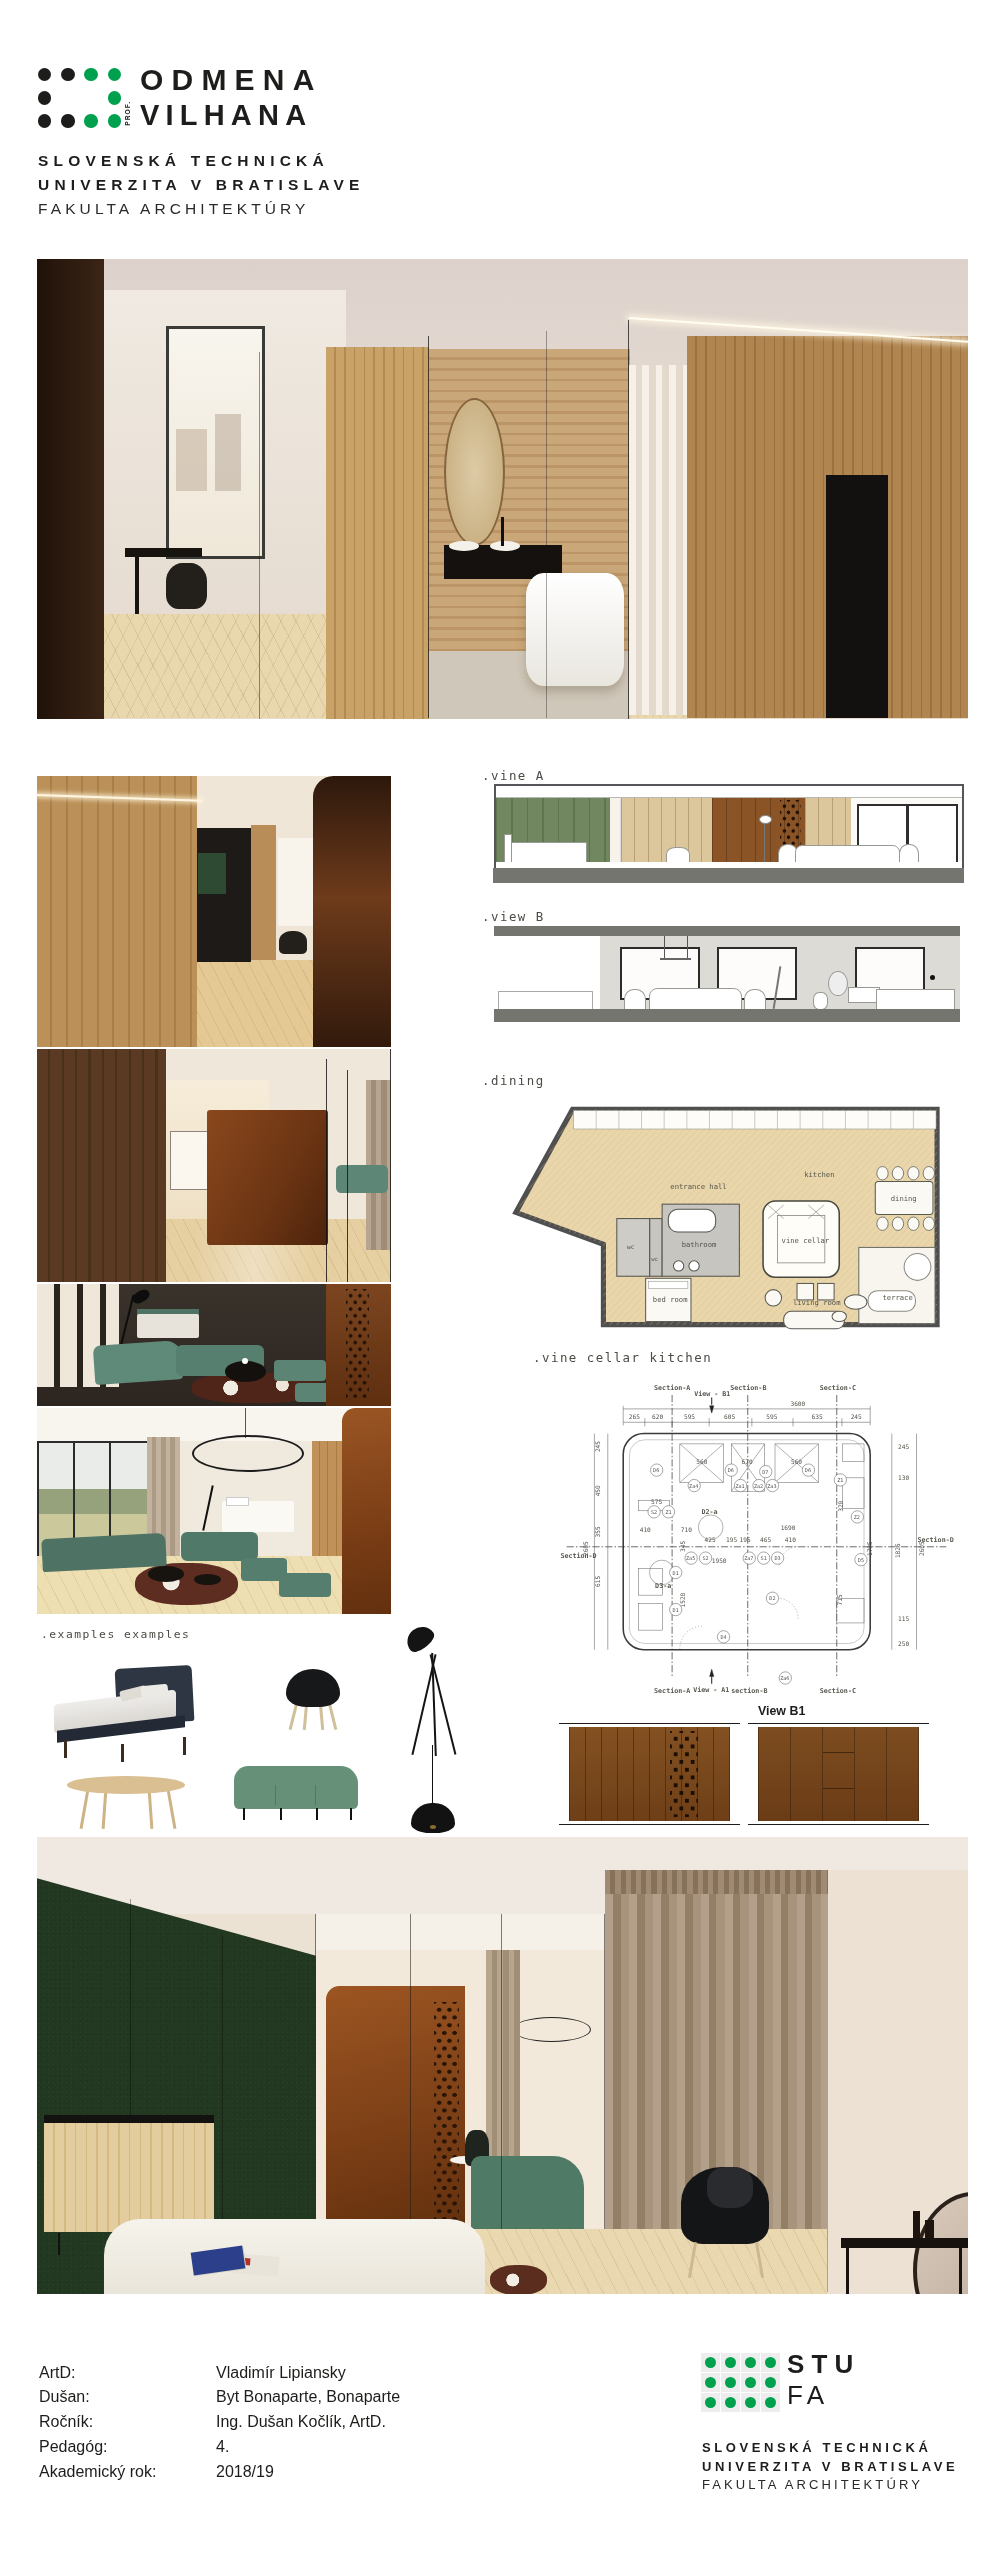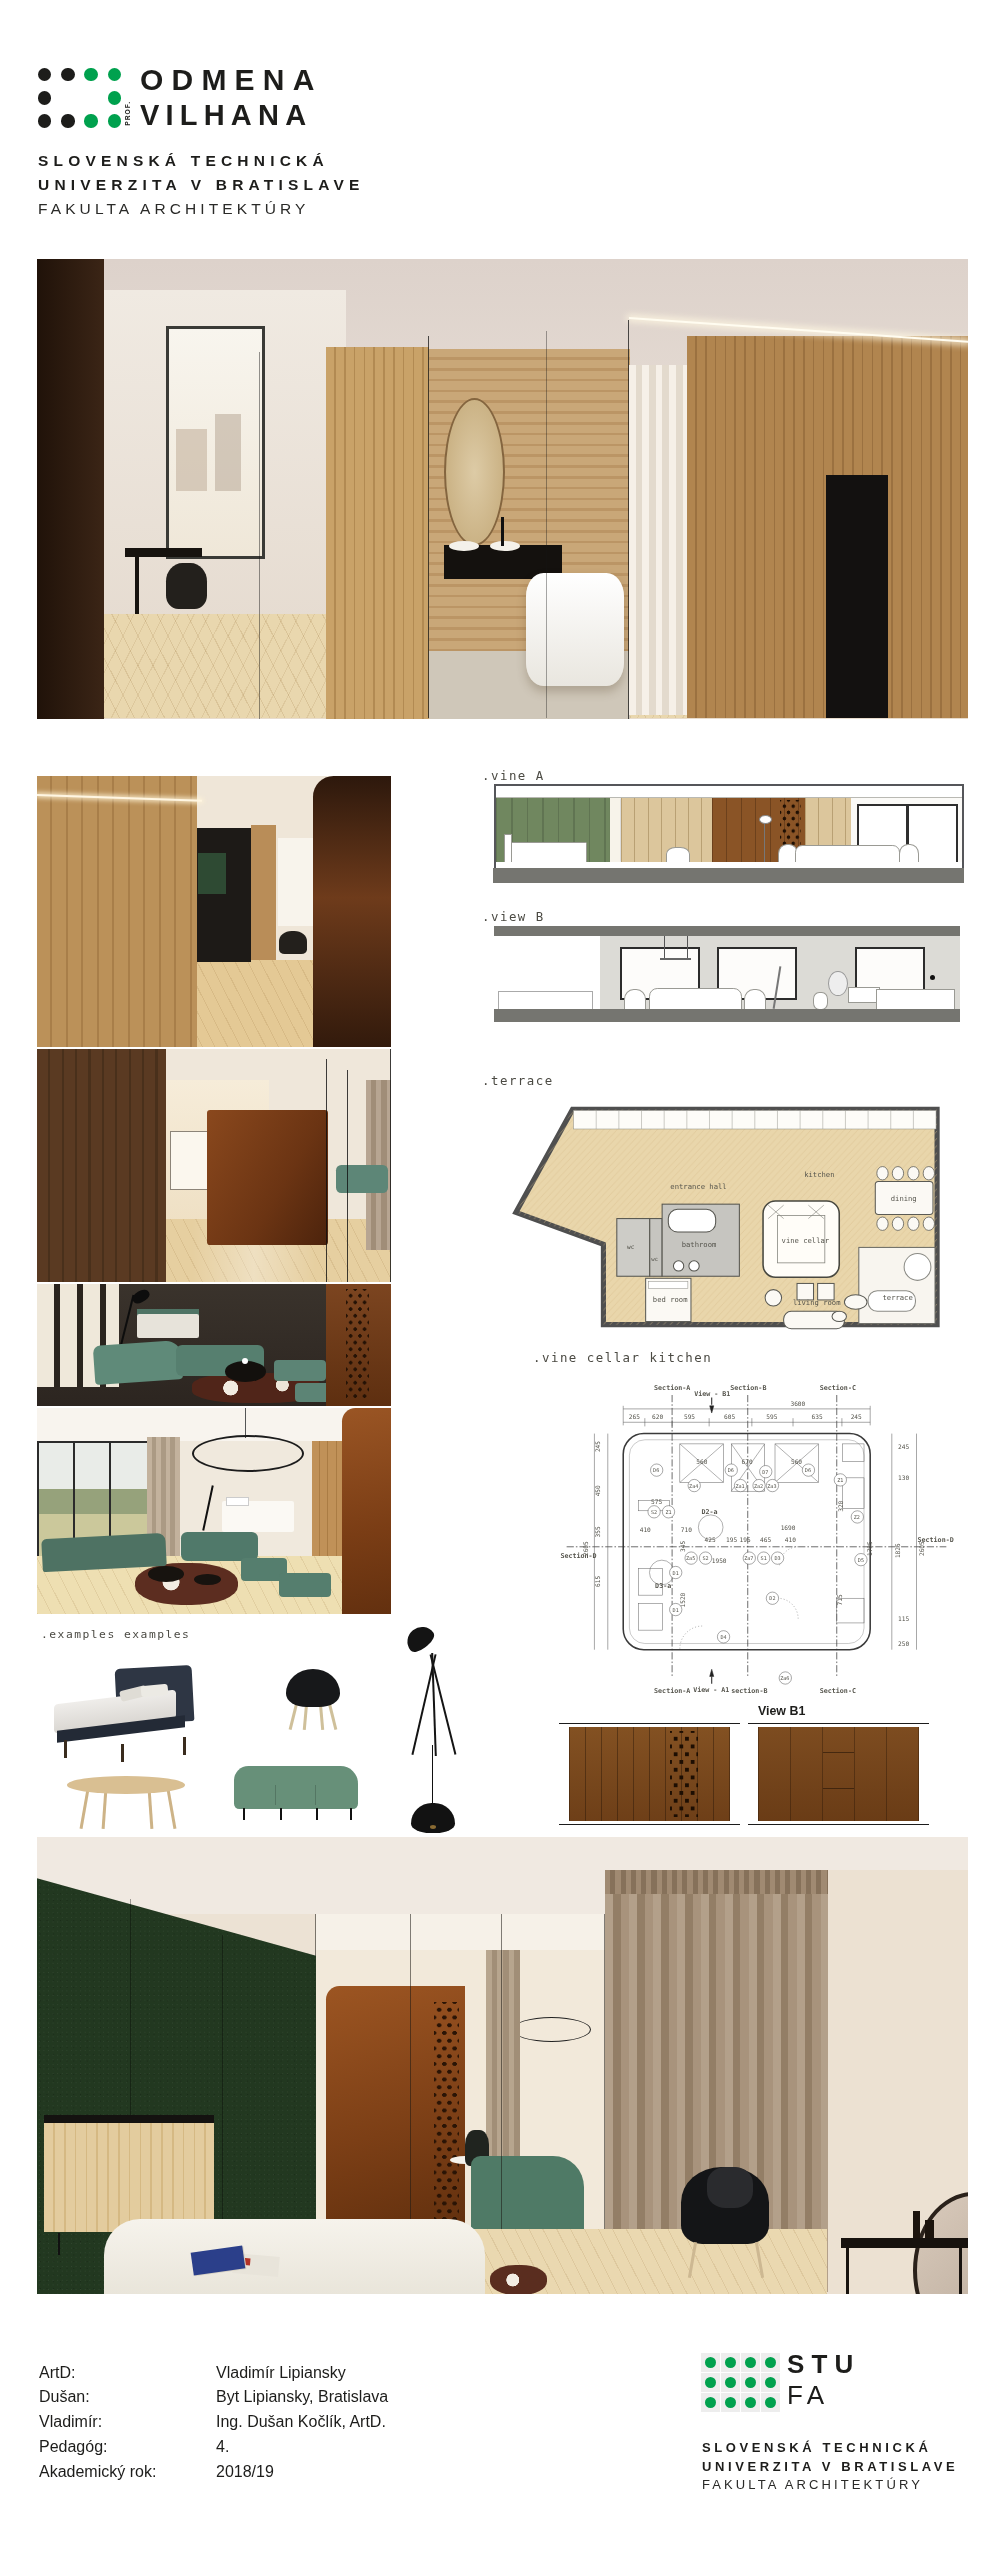--- a/index.html
+++ b/index.html
@@ -409,21 +409,21 @@
     <div class="sil chr"></div>
     <div class="easel"></div>
     <div class="mir"></div>
     <div class="sil cons"></div>
     <div class="sil stl"></div>
     <div class="sil rbed"></div>
     <div class="blamp"></div>
     <div class="plinth"></div>
   </div>
 
-  <div class="sec-label" style="left:482px;top:1073px;">.terrace</div>
+  <div class="sec-label" style="left:482px;top:1073px;">.dining</div>
   <svg class="planSvg abs" width="464" height="242" viewBox="0 0 900 470">
     <defs>
       <pattern id="hb" width="26" height="14" patternUnits="userSpaceOnUse">
         <path d="M0 14 L13 0 M13 14 L26 0" stroke="#d7bc8b" stroke-width="1.6" fill="none"></path>
       </pattern>
     </defs>
     <path d="M150 28 L858 28 L858 446 L210 446 L210 290 L40 228 Z" fill="#e9d6ab" stroke="#4f4f4f" stroke-width="10"></path>
     <path d="M150 28 L858 28 L858 446 L210 446 L210 290 L40 228 Z" fill="url(#hb)" opacity="0.55"></path>
     <rect x="152" y="30" width="704" height="36" fill="#fdfcf8" stroke="#8e8e88" stroke-width="1"></rect>
     <g stroke="#9a9a94" stroke-width="1">
@@ -793,22 +793,22 @@
     <div class="bed"></div>
     <div class="mag2">
         <div class="red"></div>
       </div>
     <div class="mag1"></div>
   </div>
 
   <div class="foot-label" style="top:2364px;">ArtD:</div>
   <div class="foot-value" style="top:2364px;">Vladimír Lipiansky</div>
   <div class="foot-label" style="top:2388px;">Dušan:</div>
-  <div class="foot-value" style="top:2388px;">Byt Lipiansky, Bratislava</div>
-  <div class="foot-label" style="top:2413px;">Vladimír:</div>
+  <div class="foot-value" style="top:2388px;">Byt Bonaparte, Bonaparte</div>
+  <div class="foot-label" style="top:2413px;">Ročník:</div>
   <div class="foot-value" style="top:2413px;">Ing. Dušan Kočlík, ArtD.</div>
   <div class="foot-label" style="top:2438px;">Pedagóg:</div>
   <div class="foot-value" style="top:2438px;">4.</div>
   <div class="foot-label" style="top:2463px;">Akademický rok:</div>
   <div class="foot-value" style="top:2463px;">2018/19</div>
 
   <div class="stu-grid">
     <div class="stu-tile">
         <span></span>
       </div>

